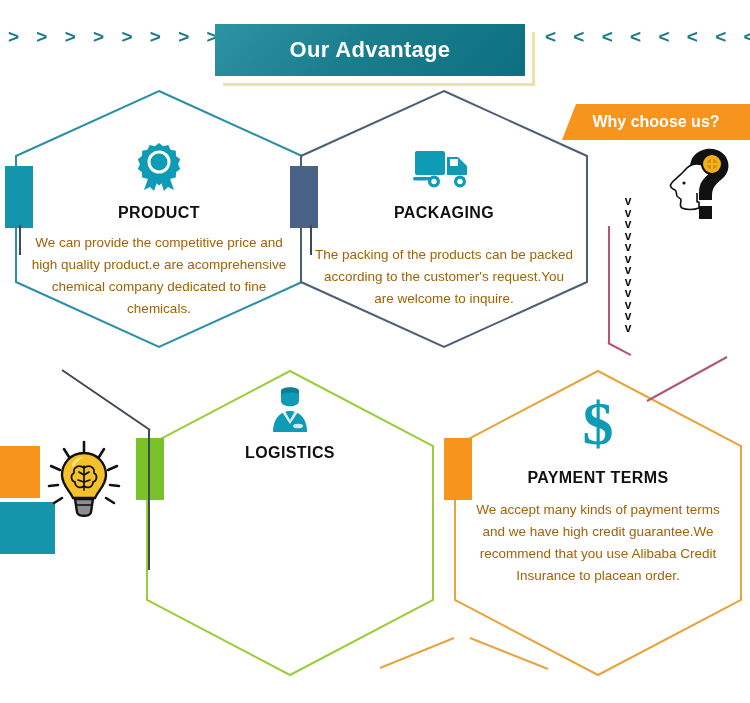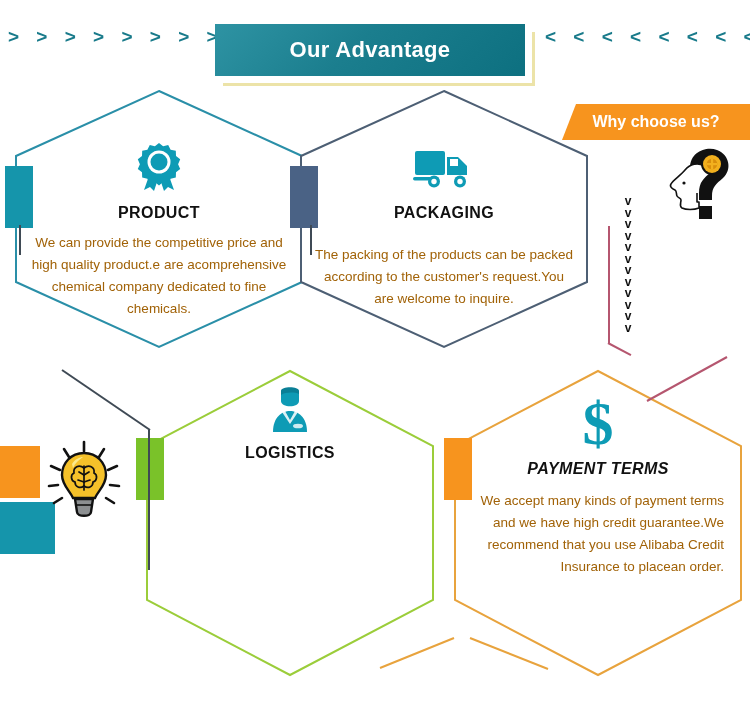--- a/index.html
+++ b/index.html
@@ -218,22 +218,22 @@
   <div id="hex-payment" class="hex">
     <svg class="hex-svg" width="292" height="310" viewBox="0 0 292 310">
       <polygon points="146,3 289,78 289,232 146,307 3,232 3,78" fill="#ffffff" stroke="#e8a33d" stroke-width="2"></polygon>
     </svg>
     <div class="hex-body">
       <div class="hex-icon" style="margin-top:28px;">
         <svg width="40" height="58" viewBox="0 0 40 58">
           <text x="20" y="48" text-anchor="middle" font-family="'Liberation Serif', serif" font-size="62" font-weight="bold" fill="#0e9bb5">$</text>
         </svg>
       </div>
-      <div class="hex-title" style="margin-top:2px;font-style:italic;">PAYMENT TERMS</div>
-      <div class="hex-text" style="margin-top:12px;width:252px;text-align:right;">We accept many kinds of payment terms and we have high credit guarantee.We recommend that you use Alibaba Credit Insurance to placean order.</div>
+      <div class="hex-title" style="margin-top:11px;">PAYMENT TERMS</div>
+      <div class="hex-text" style="margin-top:12px;width:252px;">We accept many kinds of payment terms and we have high credit guarantee.We recommend that you use Alibaba Credit Insurance to placean order.</div>
     </div>
     <div class="hex-tab" style="left:-8px;top:70px;width:28px;height:62px;background:#f7941e;"></div>
   </div>
 
   <div id="deco-orange" class="deco-rect"></div>
   <div id="deco-teal" class="deco-rect"></div>
 
   <div style="position:absolute;left:46px;top:440px;width:76px;height:86px;">
     <svg width="76" height="86" viewBox="0 0 76 86">
 

